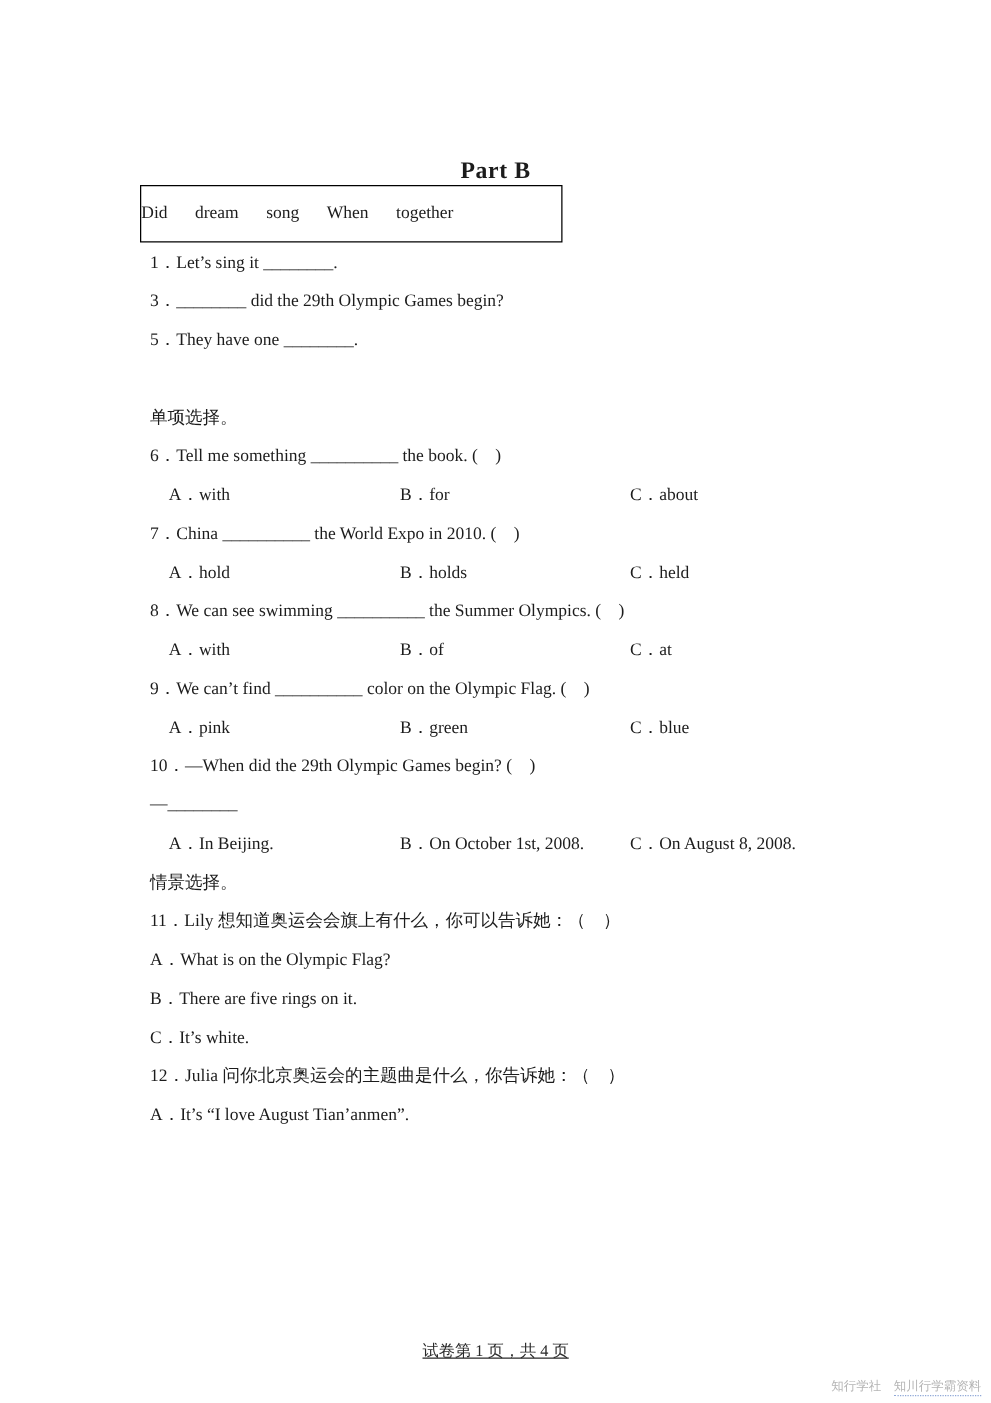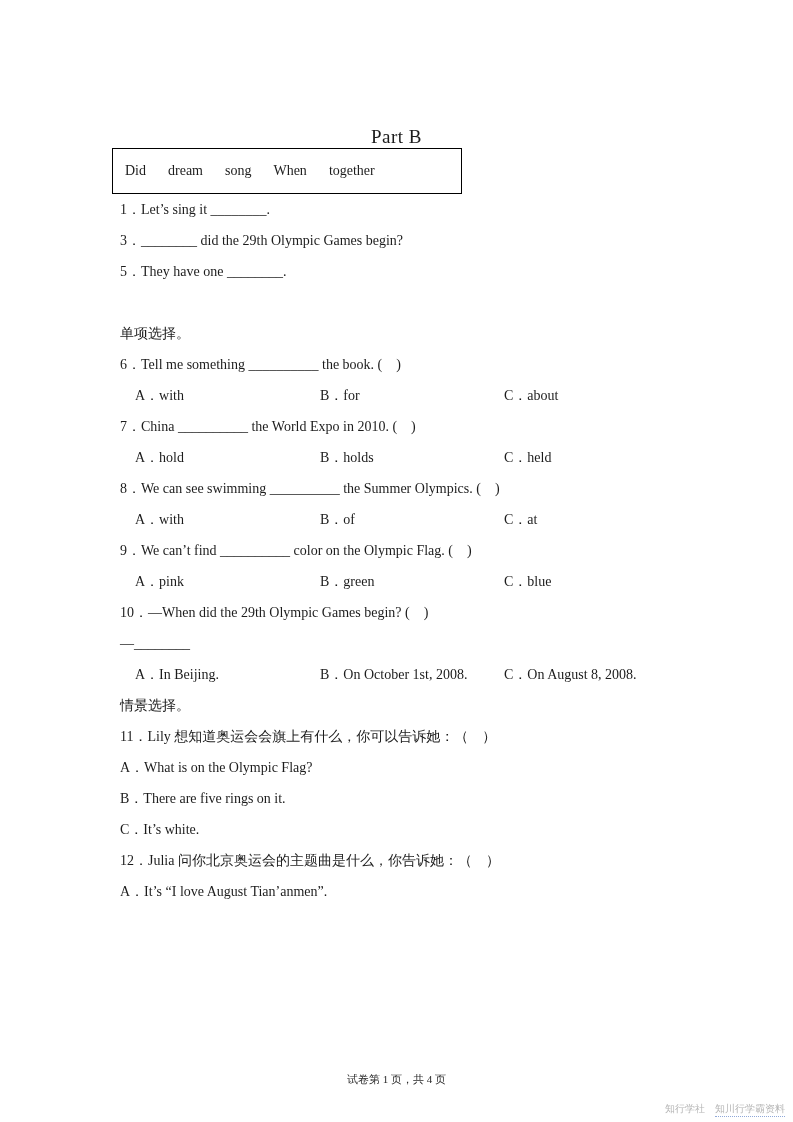--- a/index.html
+++ b/index.html
@@ -10,21 +10,21 @@
     color:#1c1c1c;
     position:relative;
     overflow:hidden;
   }
   .page{position:absolute;inset:0;}
   .title{
     margin:0;
     padding-top:126px;
     text-align:center;
     font-size:19px;
-    font-weight:normal;
+    font-weight:bold;
     letter-spacing:.5px;
   }
   .content{
     margin-left:120px;
     margin-right:50px;
     font-size:14px;
   }
   .instruction-line{
     height:16px;
     line-height:16px;
@@ -32,43 +32,44 @@
     margin-bottom:8px;
     white-space:pre;
   }
   .word-box{
     margin-left:-8px;
     width:336px;
     height:44px;
     border:1px solid #000;
     display:flex;
     align-items:center;
-    padding-left:12px;
+    padding-left:0;
     gap:22px;
     box-sizing:content-box;
   }
   .word-box span{white-space:pre;}
   .line{
     height:31px;
     display:flex;
     align-items:center;
     white-space:pre;
   }
   .spacer{height:31px;}
   .options .col-a{width:185px;margin-left:15px;}
   .options .col-b{width:184px;}
   .options .col-c{flex:1;}
   .footer-page{
     position:absolute;
     top:1072px;
     left:0;
     width:100%;
     text-align:center;
-    font-size:11px;
+    font-size:13px;
     color:#2a2a2a;
+    text-decoration:underline;
   }
   .watermark{
     position:absolute;
     top:1102px;
     right:8px;
     font-size:10px;
     color:#b5b5b5;
     display:flex;
     gap:10px;
     font-family:"Liberation Sans","DejaVu Sans",sans-serif;

